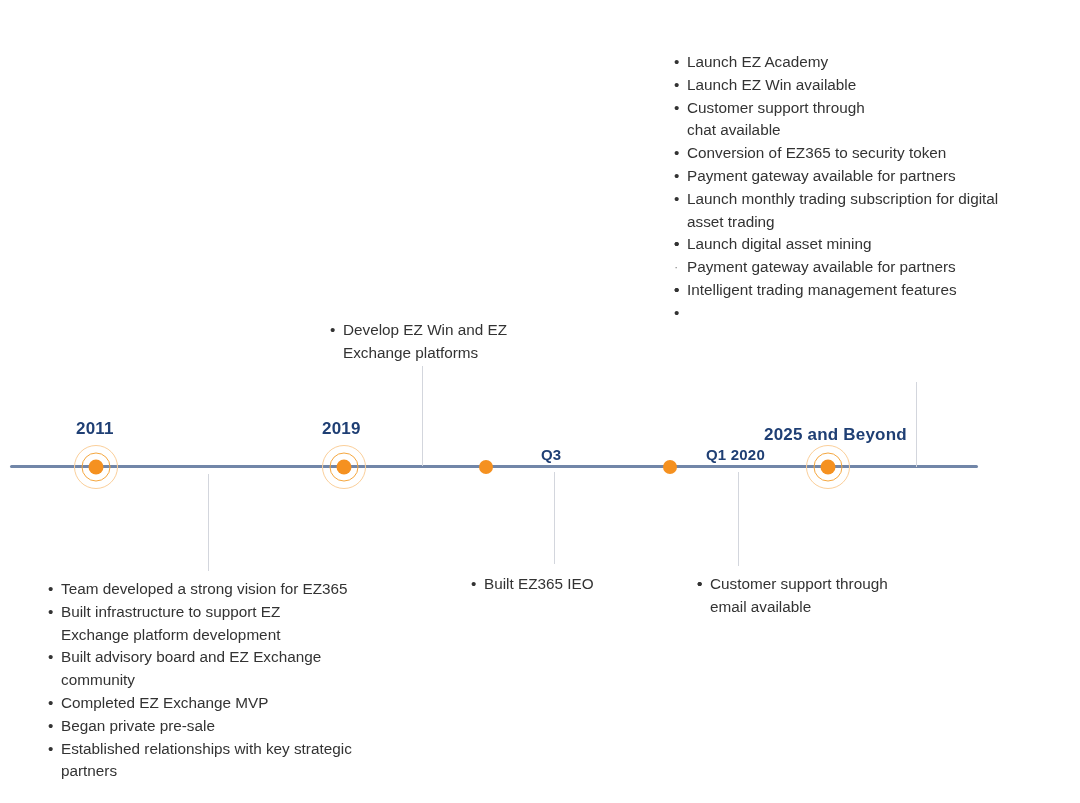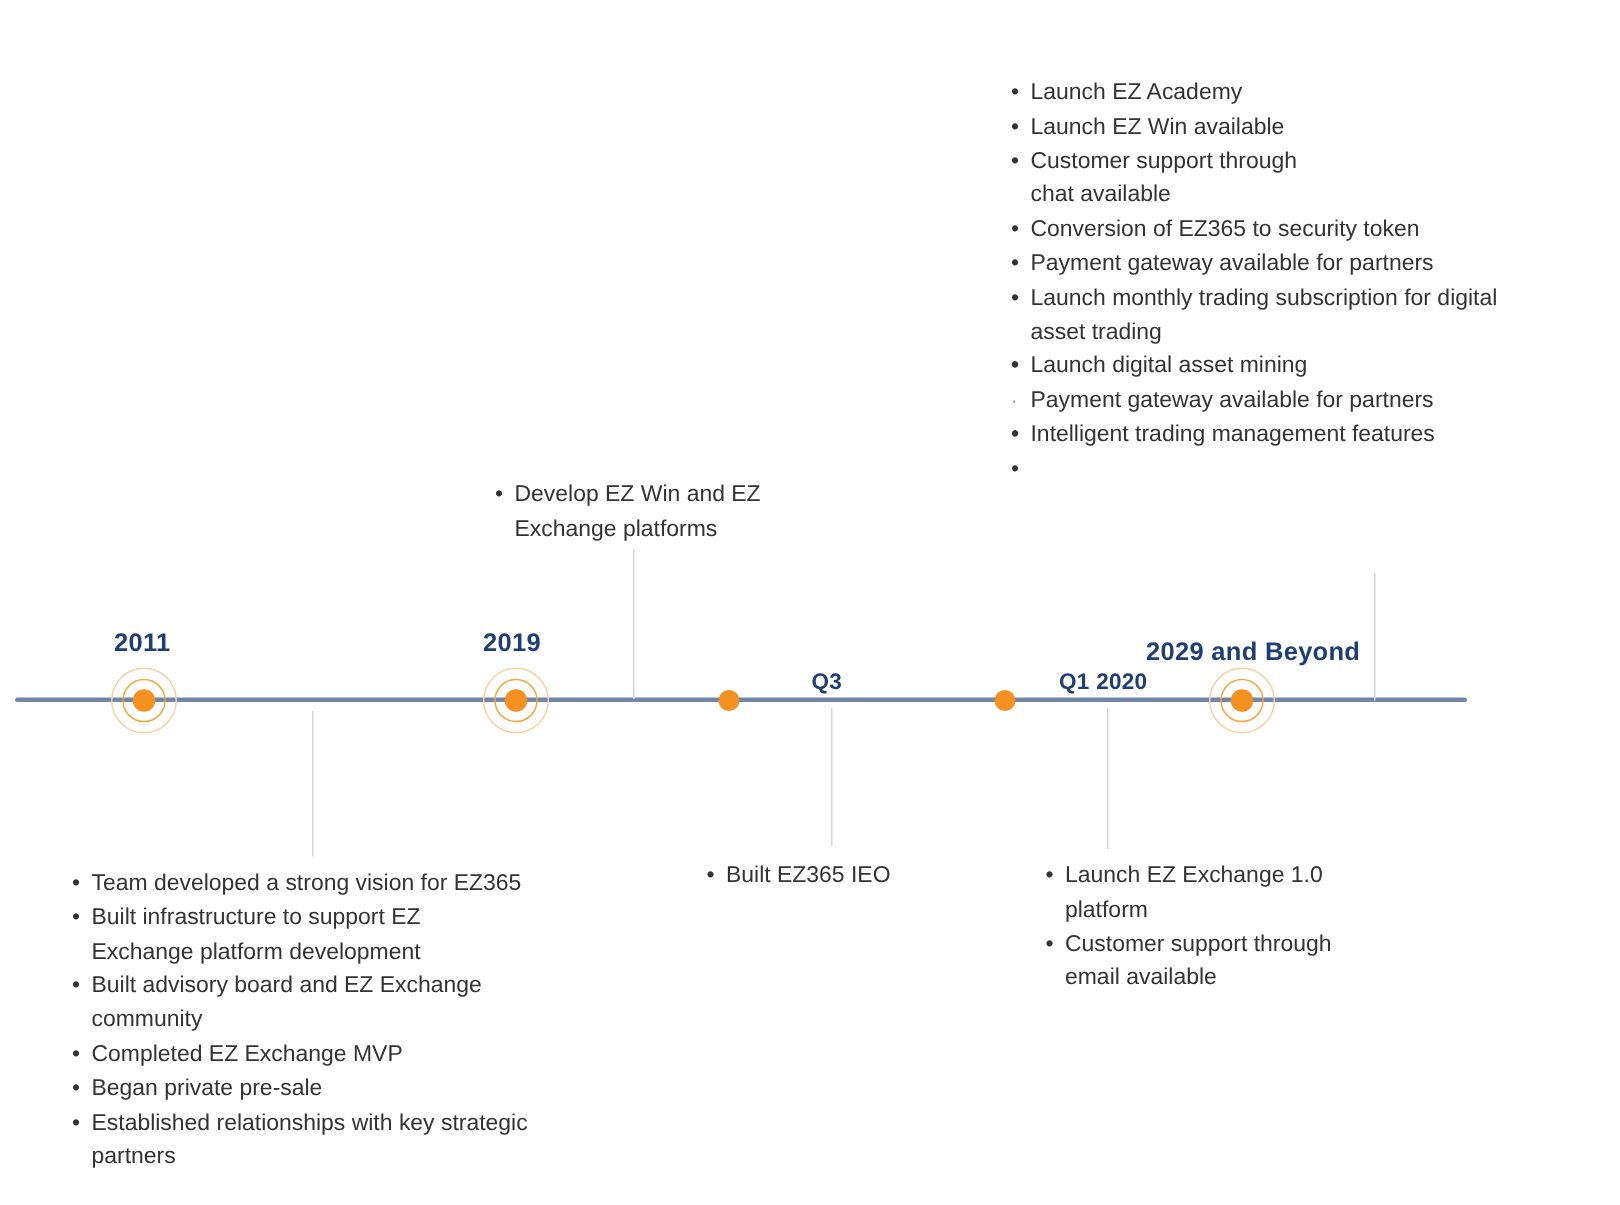--- a/index.html
+++ b/index.html
@@ -157,21 +157,21 @@
   <div class="marker marker-lg" style="left:828px; top:467px;">
     <div class="marker-ring ring-outer"></div>
     <div class="marker-ring ring-inner"></div>
     <div class="marker-dot"></div>
   </div>
 
   <div class="axis-label big" style="left:76px;  top:419px;">2011</div>
   <div class="axis-label big" style="left:322px; top:419px;">2019</div>
   <div class="axis-label small" style="left:541px; top:446px;">Q3</div>
   <div class="axis-label small" style="left:706px; top:446px;">Q1 2020</div>
-  <div class="axis-label big" style="left:764px; top:425px;">2029 and Beyond</div>
+  <div class="axis-label big" style="left:764px; top:425px;">2025 and Beyond</div>
 
   <div class="block airy" style="left:48px; top:578px; width:360px;">
     <ul>
         <li><span class="bullet">•</span><span>Team developed a strong vision for EZ365</span></li>
         <li><span class="bullet">•</span><span>Built infrastructure to support EZ
 Exchange platform development</span></li>
         <li><span class="bullet">•</span><span>Built advisory board and EZ Exchange
 community</span></li>
         <li><span class="bullet">•</span><span>Completed EZ Exchange MVP</span></li>
         <li><span class="bullet">•</span><span>Began private pre-sale</span></li>
@@ -188,22 +188,21 @@
   </div>
 
   <div class="block" style="left:471px; top:573px; width:200px;">
     <ul>
         <li><span class="bullet">•</span><span>Built EZ365 IEO</span></li>
       </ul>
   </div>
 
   <div class="block airy" style="left:697px; top:573px; width:240px;">
     <ul>
-        <li><span class="bullet">•</span><span>Launch EZ Exchange 1.0
-platform</span></li>
+        <li><span class="bullet">•</span></li>
         <li><span class="bullet">•</span><span>Customer support through
 email available</span></li>
       </ul>
   </div>
 
   <div class="block" style="left:674px; top:51px; width:370px;">
     <ul>
         <li><span class="bullet">•</span><span>Launch EZ Academy</span></li>
         <li><span class="bullet">•</span><span>Launch EZ Win available</span></li>
         <li><span class="bullet">•</span><span>Customer support through

